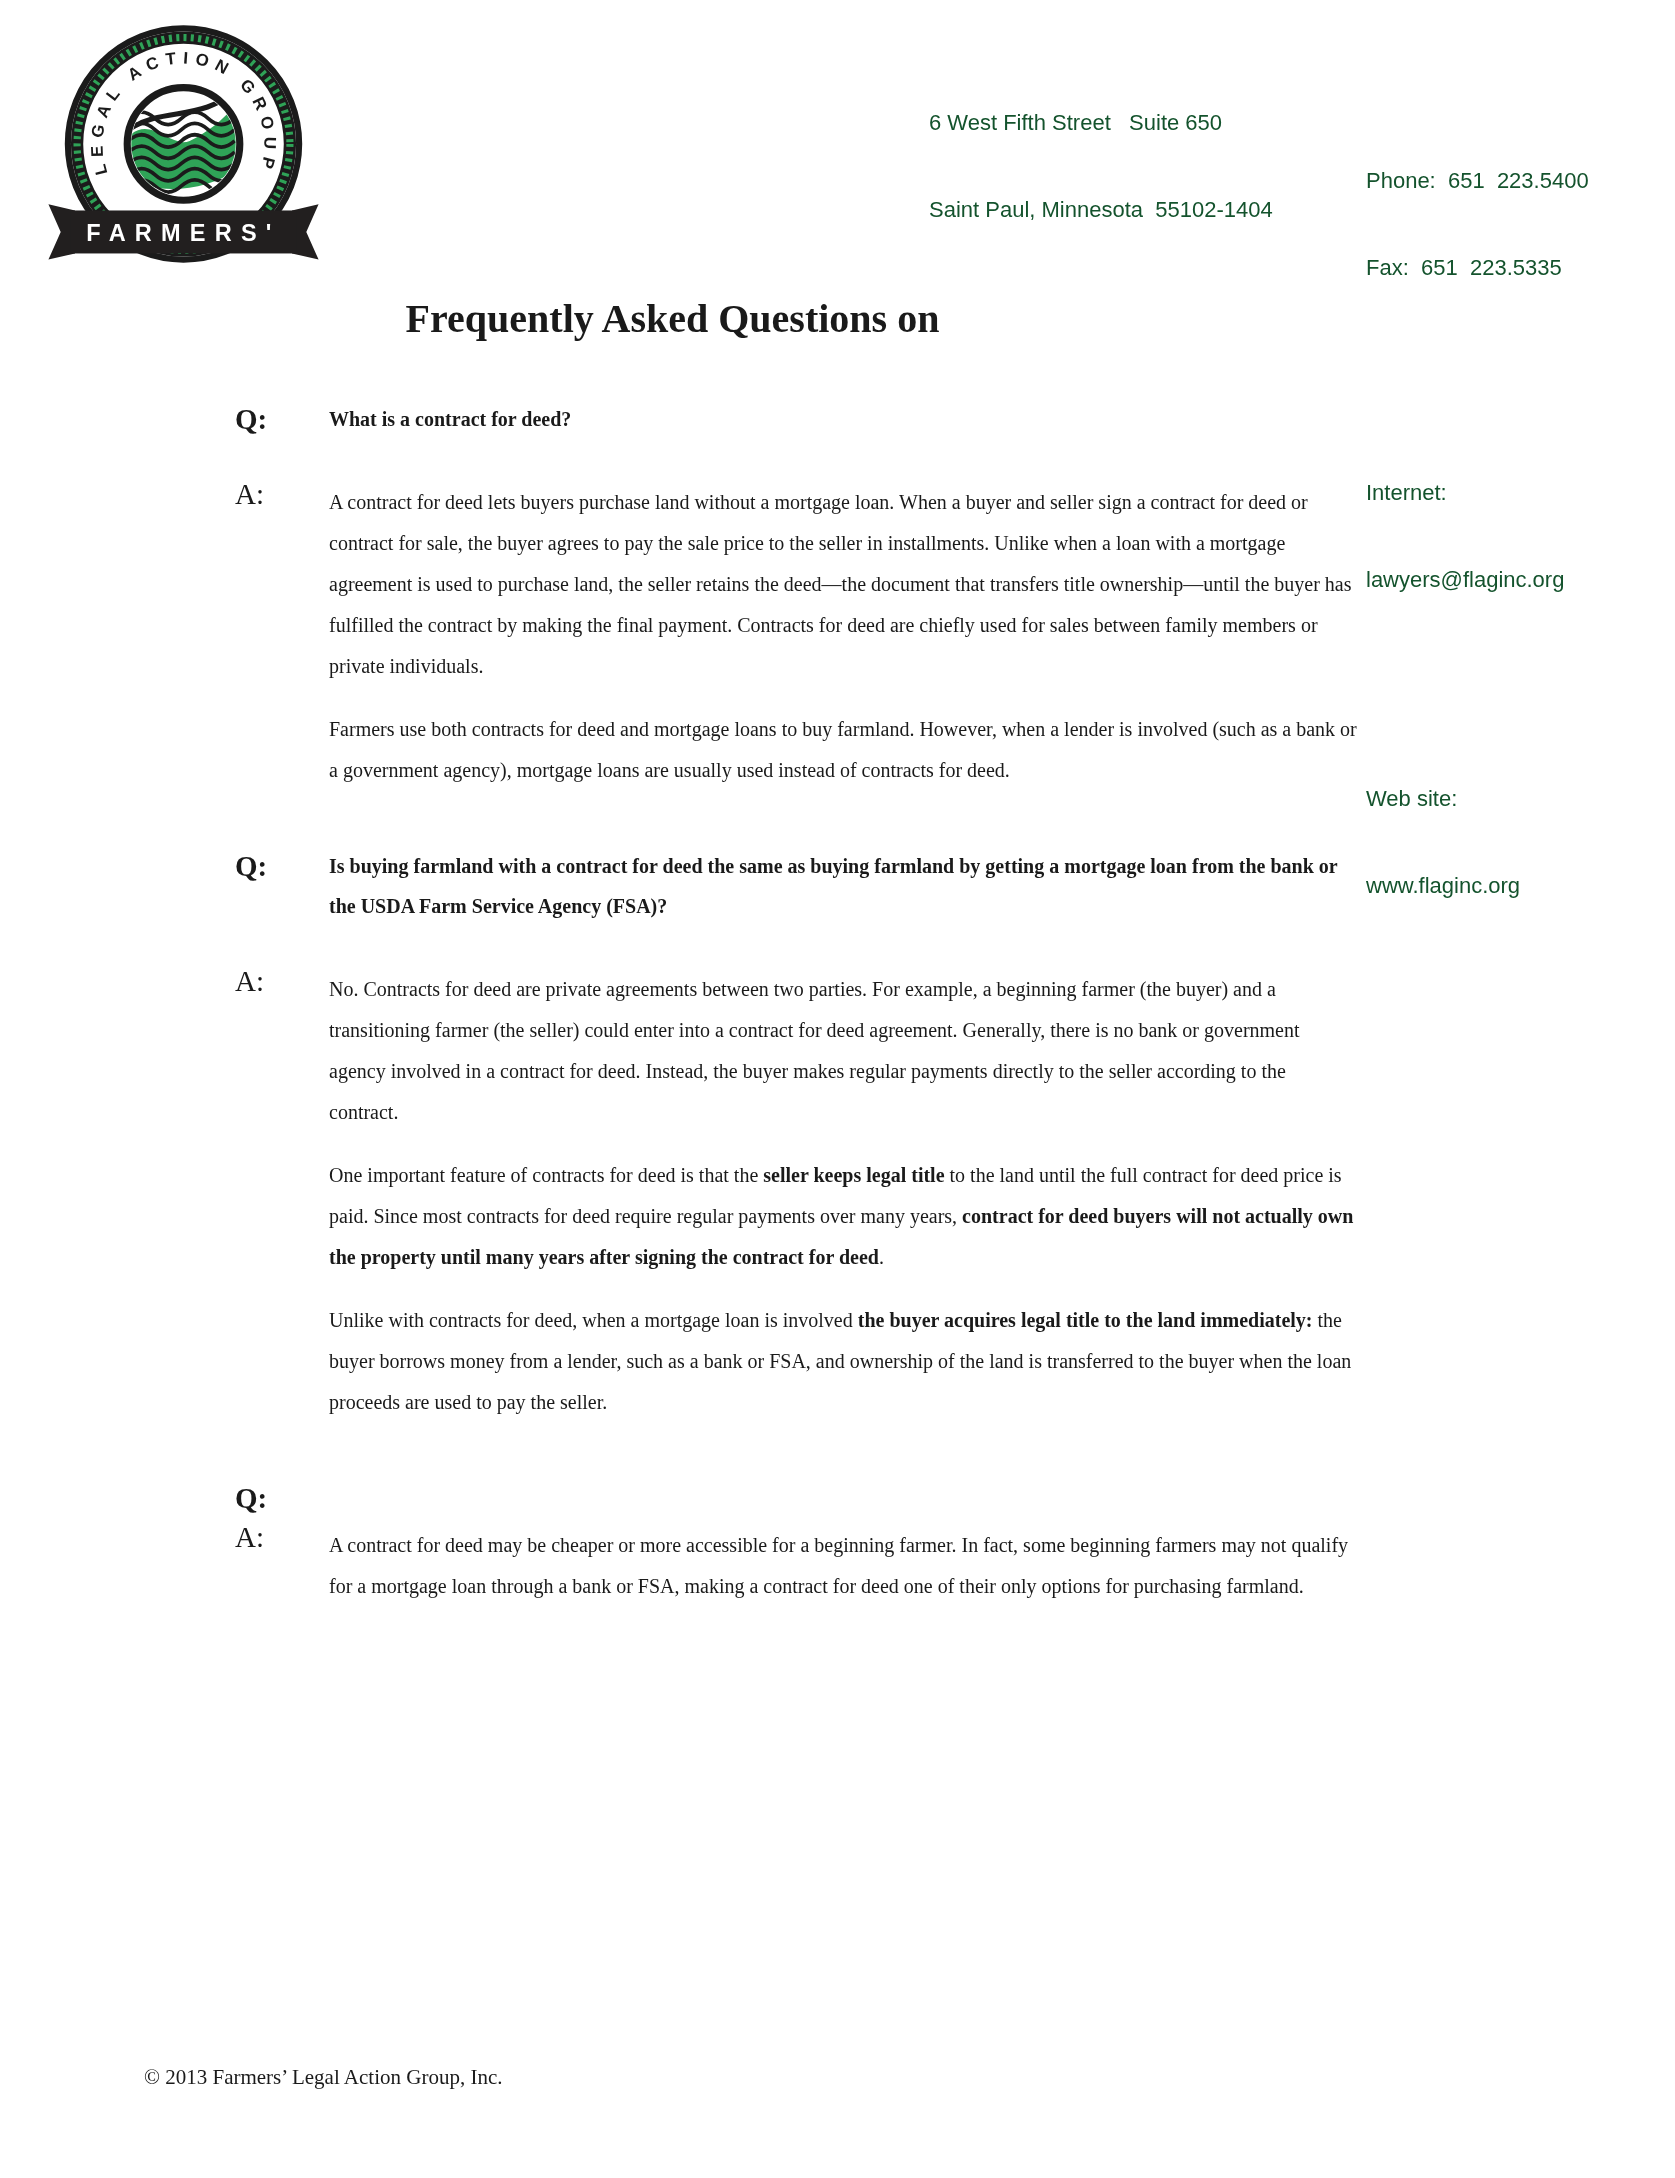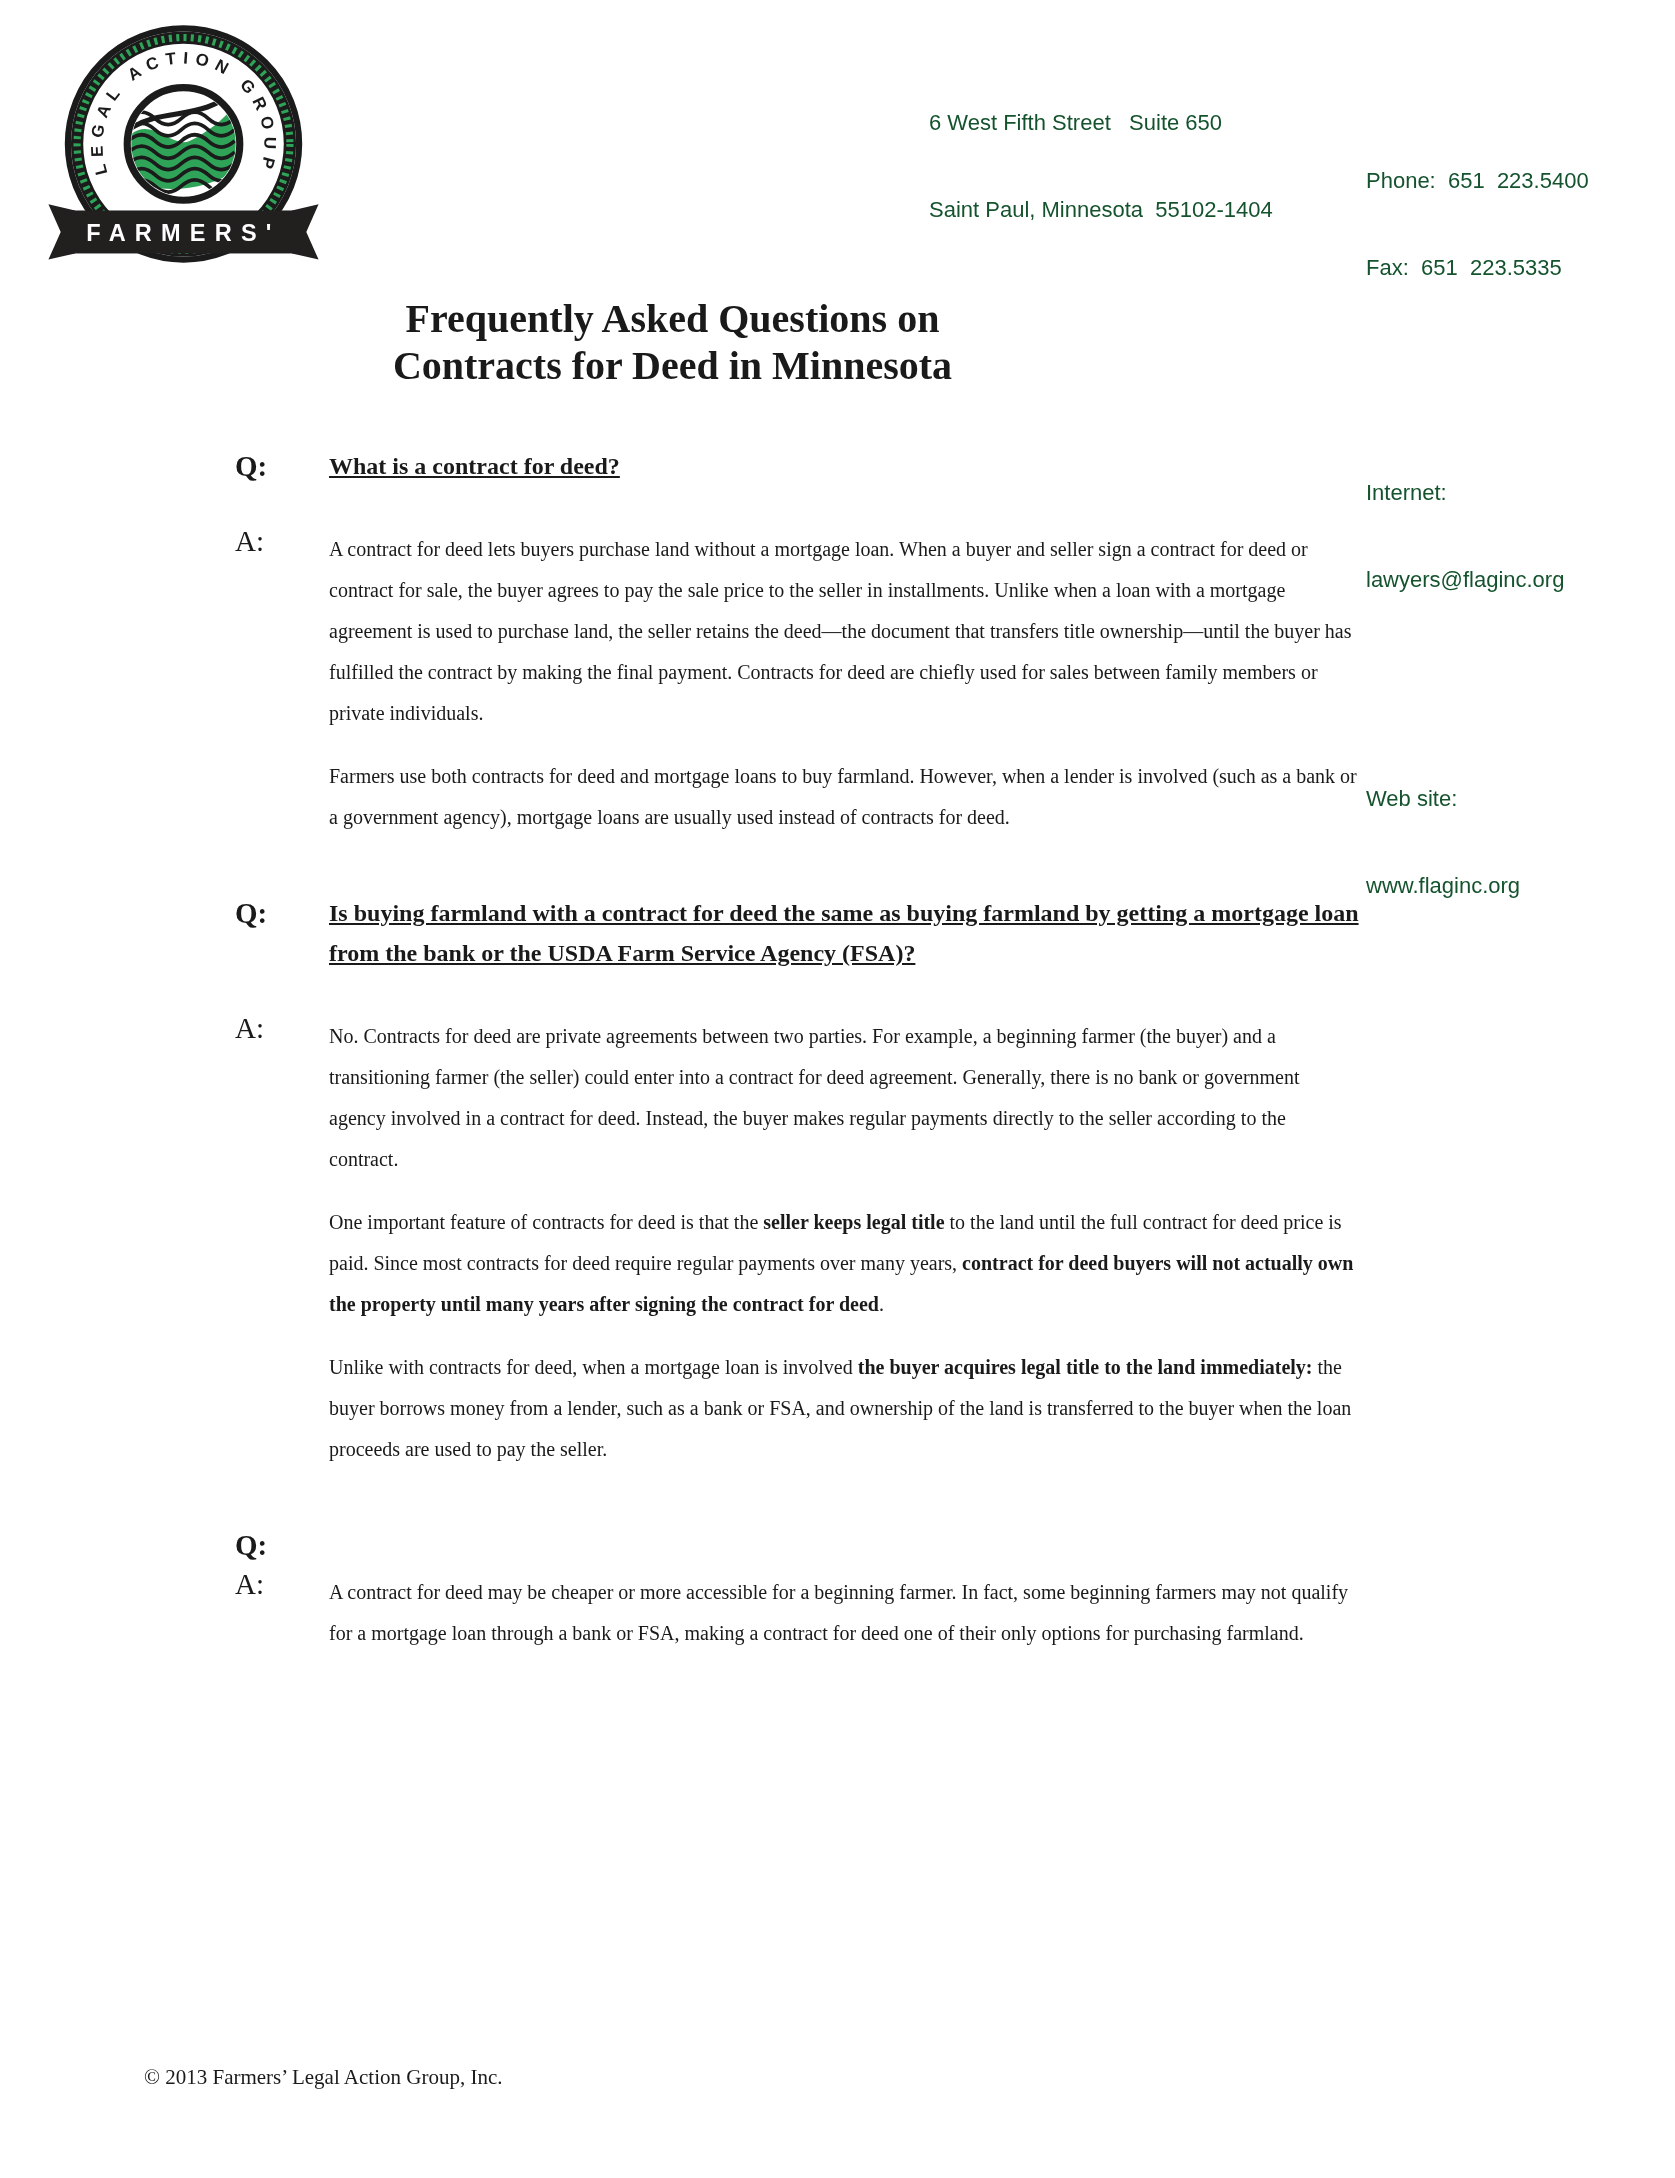--- a/index.html
+++ b/index.html
@@ -20,21 +20,21 @@
   .cgap1{margin-top:22px;}
   .cgap2{margin-top:16px;}
   
   .content{position:absolute;left:0;top:295px;width:1345px;}
   .title{ text-align:center;font-weight:bold;font-size:40px;line-height:47px;margin:0 0 57px 0;}
   .title div{white-space:nowrap;}
   .qa{margin:0 0 55px 0;}
   .row{display:grid;grid-template-columns:94px 1030px;margin-left:235px;}
   .lbl{font-weight:bold;font-size:29px;line-height:40px;}
   .arow .lbl{font-weight:normal;line-height:39px;}
-  .qtext{font-weight:bold;font-size:24px;line-height:40px;margin:0 0 36px 0;text-decoration:underline;}
+  .qtext{font-weight:bold;font-size:20px;line-height:40px;margin:0 0 36px 0;}
   .atext{font-size:20px;line-height:41px;margin-top:7px;}
   .apara{margin:0 0 22px 0;}
   .apara:last-child{margin-bottom:0;}
   .b{font-weight:bold;}
   .u{text-decoration:underline;text-underline-offset:4px;}
   .footer{position:absolute;left:144px;top:2065px;font-size:21px;}
   
   .ringText{font-family:"Liberation Sans", sans-serif;font-weight:bold;font-size:16.5px;letter-spacing:6.5px;fill:#1b1b1b;}
   .bannerText{font-family:"Liberation Sans", sans-serif;font-weight:bold;font-size:23px;letter-spacing:9px;fill:#ffffff;}
 </style>
@@ -97,21 +97,20 @@
     </div>
     <div class="cgroup cgap2">
       <div>Web site:</div>
       <div>www.flaginc.org</div>
     </div>
   </div>
 
   <div class="content">
     <h1 class="title">
       <div>Frequently Asked Questions on</div>
-      <div>Contracts for Deed in Minnesota</div>
     </h1>
     <div id="qa-root">
         <section class="qa">
           <div class="row">
             <span class="lbl">Q:</span>
             <h2 class="qtext"><span>What is a contract for deed?</span></h2>
           </div>
           <div class="row arow">
             <span class="lbl b">A:</span>
             <div class="atext">

